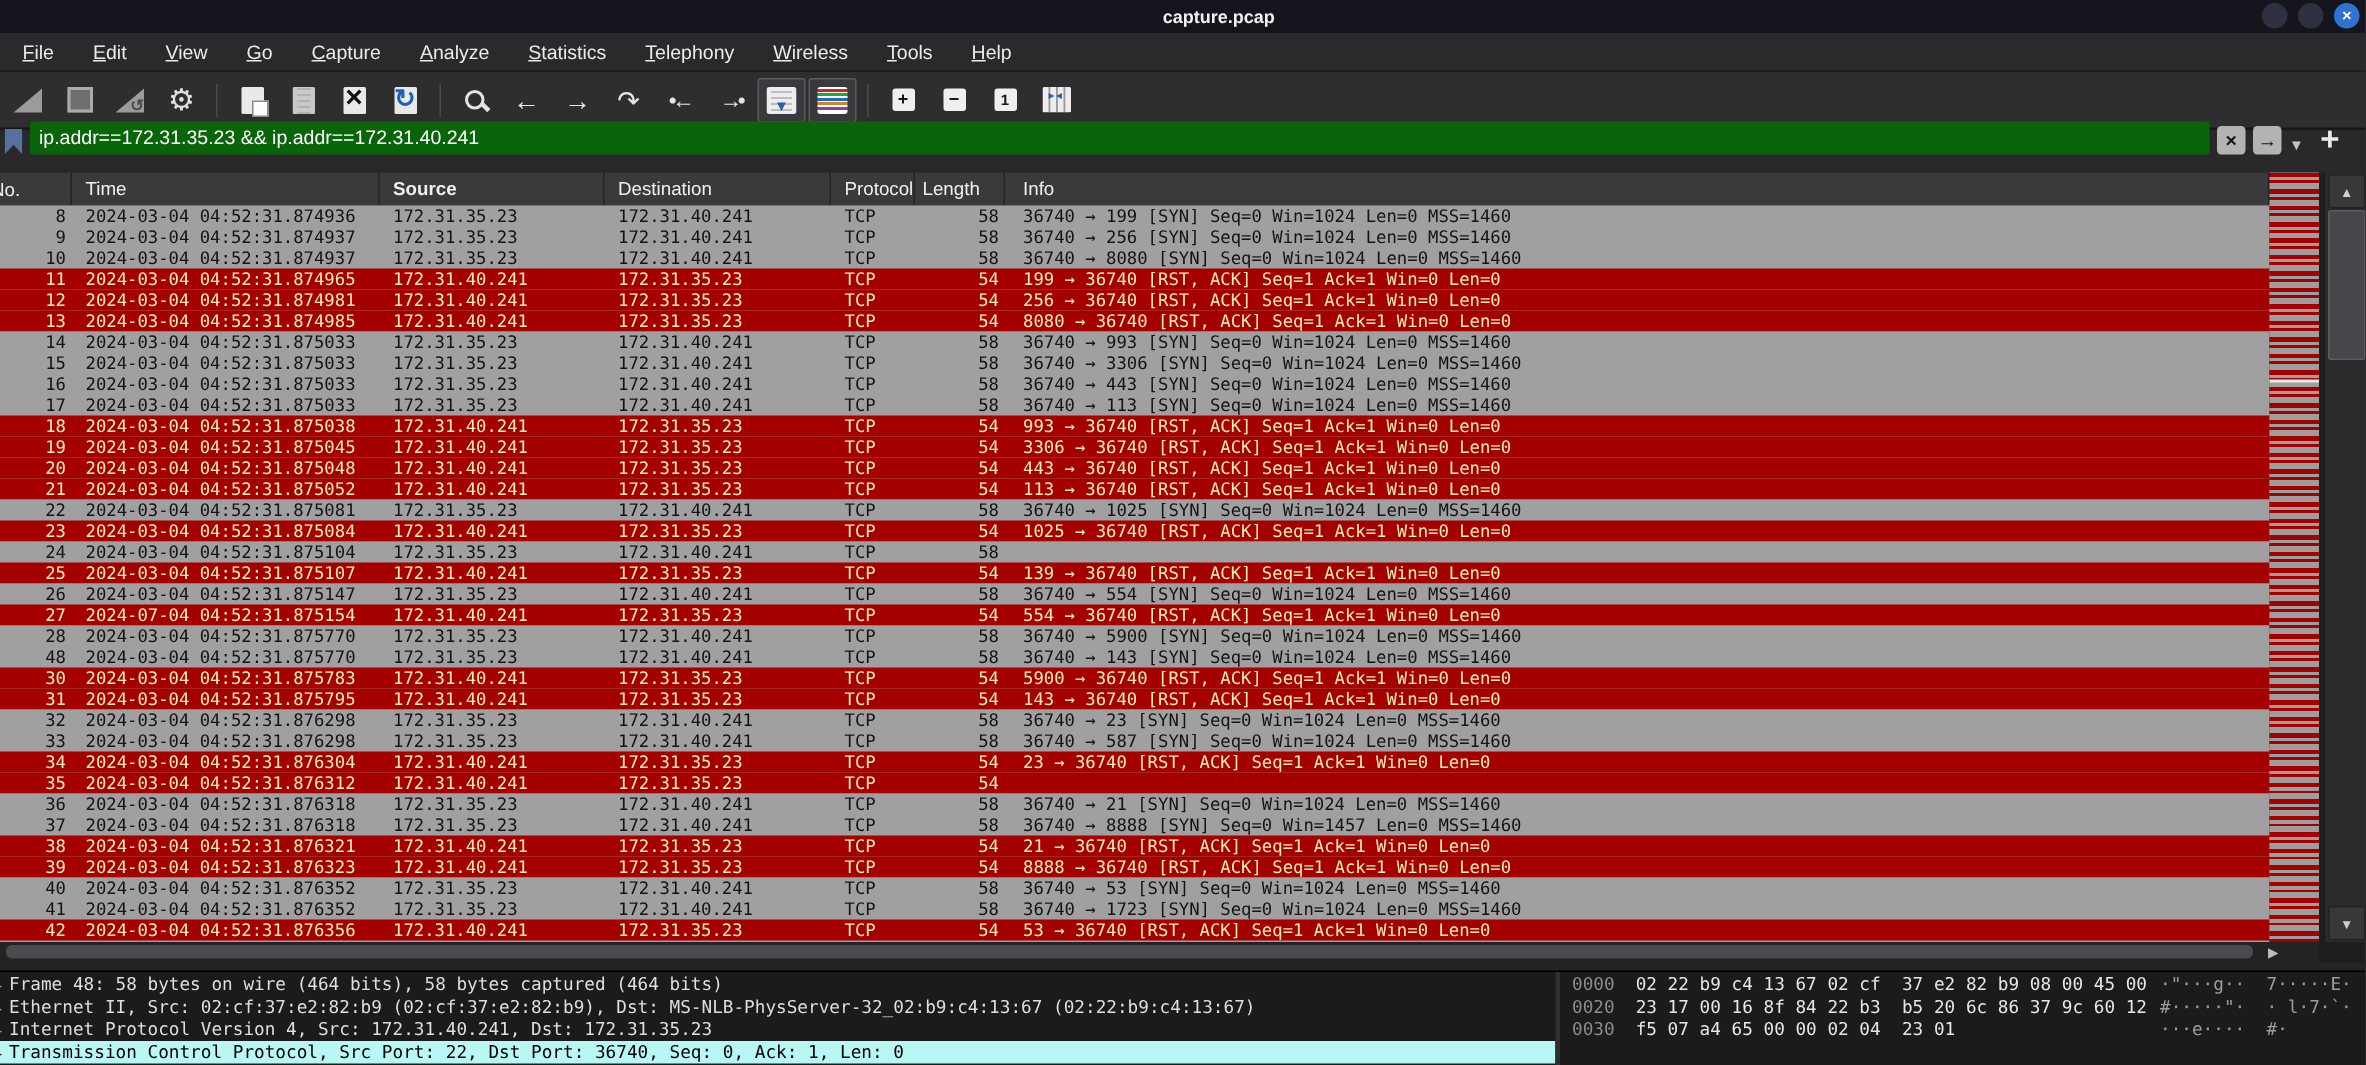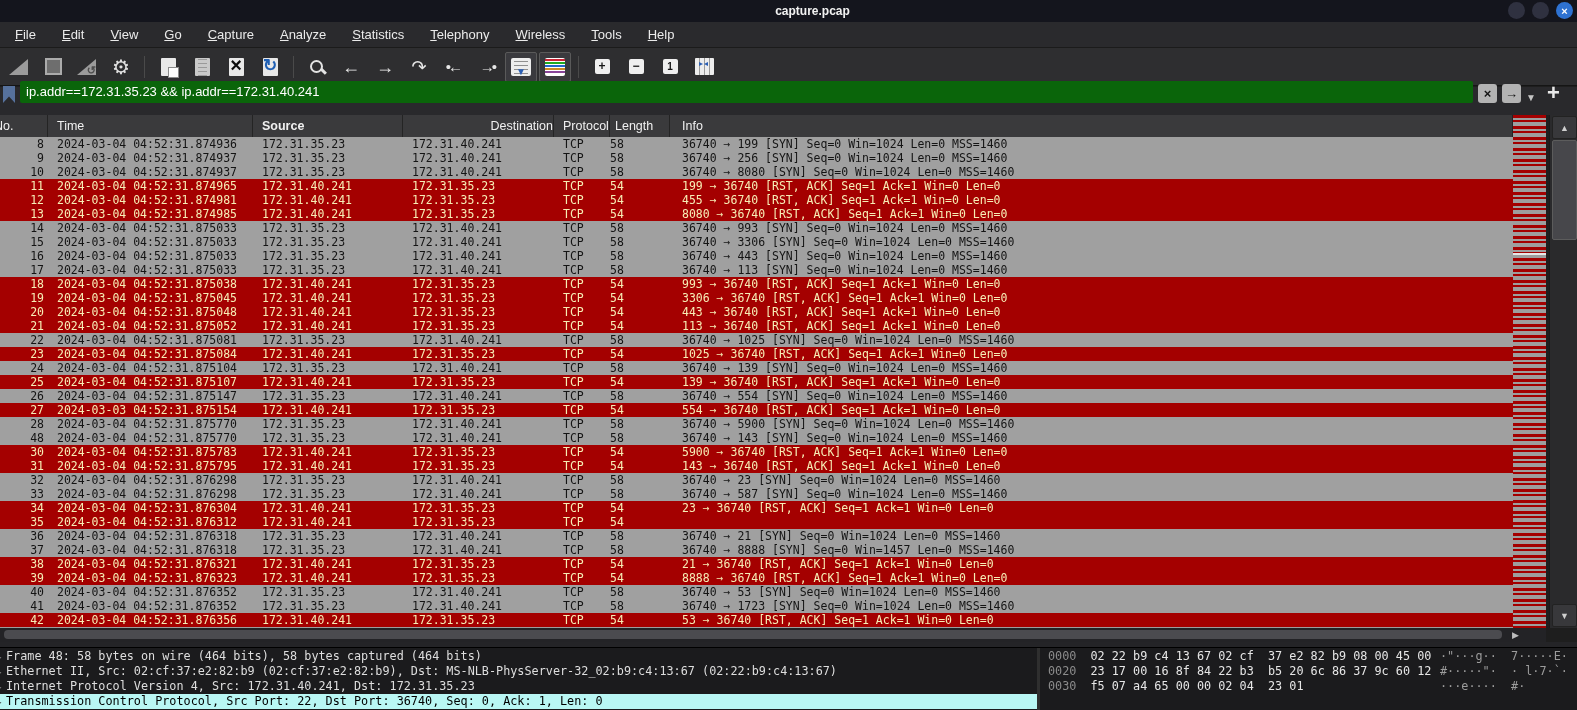--- a/index.html
+++ b/index.html
@@ -97,21 +97,21 @@
   .pktlist{position:absolute;top:137px;left:0;width:1513px;height:491px;overflow:hidden;background:#9e9e9e;}
   .prow{height:14px;display:flex;font-family:"DejaVu Sans Mono",monospace;font-size:11.5px;
         line-height:14px;white-space:pre;overflow:hidden;}
   .prow.syn{background:var(--row-syn-bg);color:var(--row-syn-fg);}
   .prow.rst{background:var(--row-rst-bg);color:var(--row-rst-fg);}
   .c-no{width:48px;text-align:right;padding-right:4px;flex:0 0 auto;box-sizing:border-box;}
   .c-time{width:205px;padding-left:9px;flex:0 0 auto;box-sizing:border-box;}
   .c-src{width:150px;padding-left:9px;flex:0 0 auto;box-sizing:border-box;}
   .c-dst{width:151px;padding-left:9px;flex:0 0 auto;box-sizing:border-box;}
   .c-proto{width:56px;padding-left:9px;flex:0 0 auto;box-sizing:border-box;}
-  .c-len{width:60px;text-align:left;padding-right:4px;flex:0 0 auto;box-sizing:border-box;}
+  .c-len{width:60px;text-align:right;padding-right:4px;flex:0 0 auto;box-sizing:border-box;}
   .c-info{flex:1;padding-left:12px;box-sizing:border-box;overflow:hidden;}
 
   
   .minimap{position:absolute;top:115px;left:1513px;width:33px;height:514px;
      background:repeating-linear-gradient(to bottom,
        var(--minimap-red) 0 3px, var(--minimap-gray) 3px 5px,
        var(--minimap-red) 5px 7px, var(--minimap-gray) 7px 11px);}
   .mm-marker{position:absolute;top:138px;left:0;width:100%;height:2px;background:#e8e8e8;}
 
   
@@ -249,21 +249,21 @@
     <span class="fbtn">×</span>
     <span class="fbtn">→</span>
     <span class="caret">▼</span>
     <span class="plus">+</span>
   </div>
 
   <div class="pktheader" id="pktheader">
       <span class="hcell" style="width: 48px; flex: 0 0 auto; text-indent: -6px;">No.</span>
       <span class="hcell" style="width: 205px; flex: 0 0 auto; padding-left: 9px;">Time</span>
       <span class="hcell" style="width: 150px; flex: 0 0 auto; padding-left: 9px; font-weight: bold;">Source</span>
-      <span class="hcell" style="width: 151px; flex: 0 0 auto; padding-left: 9px; text-align: right;">Destination</span>
+      <span class="hcell" style="width: 151px; flex: 0 0 auto; padding-left: 9px;">Destination</span>
       <span class="hcell" style="width: 56px; flex: 0 0 auto; padding-left: 9px;">Protocol</span>
       <span class="hcell" style="width: 60px; flex: 0 0 auto; padding-left: 5px;">Length</span>
       <span class="hcell" style="flex: 1 1 0%; padding-left: 12px;">Info</span>
     </div>
 
   <div class="pktlist" id="pktlist">
       <div class="prow syn">
     <span class="c-no">8</span>
     <span class="c-time">2024-03-04 04:52:31.874936</span>
     <span class="c-src">172.31.35.23</span>
@@ -299,21 +299,21 @@
     <span class="c-len">54</span>
     <span class="c-info">199 → 36740 [RST, ACK] Seq=1 Ack=1 Win=0 Len=0</span>
   </div>
       <div class="prow rst">
     <span class="c-no">12</span>
     <span class="c-time">2024-03-04 04:52:31.874981</span>
     <span class="c-src">172.31.40.241</span>
     <span class="c-dst">172.31.35.23</span>
     <span class="c-proto">TCP</span>
     <span class="c-len">54</span>
-    <span class="c-info">455 → 36740 [RST, ACK] Seq=1 Ack=1 Win=0 Len=0</span>
+    <span class="c-info">256 → 36740 [RST, ACK] Seq=1 Ack=1 Win=0 Len=0</span>
   </div>
       <div class="prow rst">
     <span class="c-no">13</span>
     <span class="c-time">2024-03-04 04:52:31.874985</span>
     <span class="c-src">172.31.40.241</span>
     <span class="c-dst">172.31.35.23</span>
     <span class="c-proto">TCP</span>
     <span class="c-len">54</span>
     <span class="c-info">8080 → 36740 [RST, ACK] Seq=1 Ack=1 Win=0 Len=0</span>
   </div>
@@ -407,21 +407,20 @@
     <span class="c-len">54</span>
     <span class="c-info">1025 → 36740 [RST, ACK] Seq=1 Ack=1 Win=0 Len=0</span>
   </div>
       <div class="prow syn">
     <span class="c-no">24</span>
     <span class="c-time">2024-03-04 04:52:31.875104</span>
     <span class="c-src">172.31.35.23</span>
     <span class="c-dst">172.31.40.241</span>
     <span class="c-proto">TCP</span>
     <span class="c-len">58</span>
-    <span class="c-info">36740 → 139 [SYN] Seq=0 Win=1024 Len=0 MSS=1460</span>
   </div>
       <div class="prow rst">
     <span class="c-no">25</span>
     <span class="c-time">2024-03-04 04:52:31.875107</span>
     <span class="c-src">172.31.40.241</span>
     <span class="c-dst">172.31.35.23</span>
     <span class="c-proto">TCP</span>
     <span class="c-len">54</span>
     <span class="c-info">139 → 36740 [RST, ACK] Seq=1 Ack=1 Win=0 Len=0</span>
   </div>
@@ -429,21 +428,21 @@
     <span class="c-no">26</span>
     <span class="c-time">2024-03-04 04:52:31.875147</span>
     <span class="c-src">172.31.35.23</span>
     <span class="c-dst">172.31.40.241</span>
     <span class="c-proto">TCP</span>
     <span class="c-len">58</span>
     <span class="c-info">36740 → 554 [SYN] Seq=0 Win=1024 Len=0 MSS=1460</span>
   </div>
       <div class="prow rst">
     <span class="c-no">27</span>
-    <span class="c-time">2024-03-03 04:52:31.875154</span>
+    <span class="c-time">2024-07-04 04:52:31.875154</span>
     <span class="c-src">172.31.40.241</span>
     <span class="c-dst">172.31.35.23</span>
     <span class="c-proto">TCP</span>
     <span class="c-len">54</span>
     <span class="c-info">554 → 36740 [RST, ACK] Seq=1 Ack=1 Win=0 Len=0</span>
   </div>
       <div class="prow syn">
     <span class="c-no">28</span>
     <span class="c-time">2024-03-04 04:52:31.875770</span>
     <span class="c-src">172.31.35.23</span>

